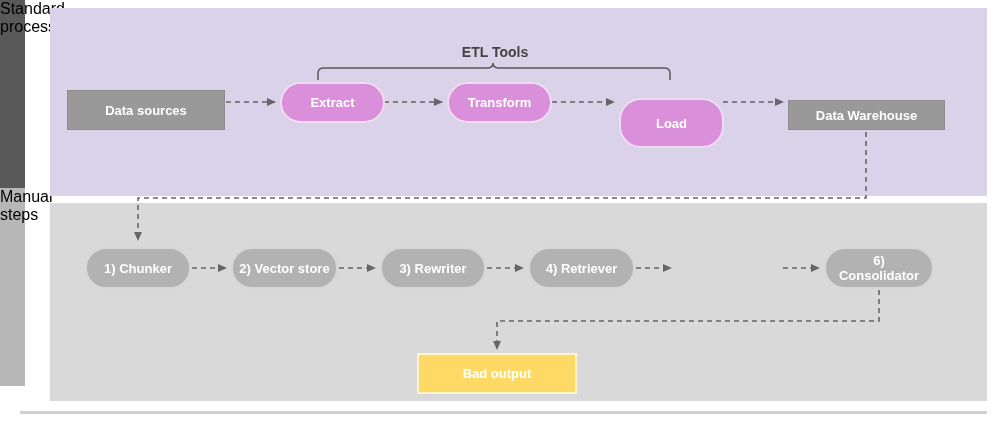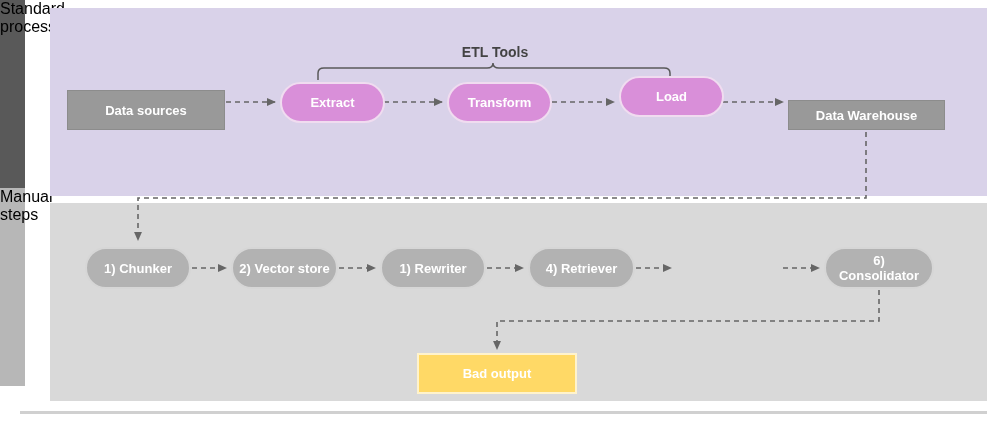--- a/index.html
+++ b/index.html
@@ -136,29 +136,29 @@
   </svg>
 
   <div id="etl-tools-label">ETL Tools</div>
 
   <div class="node rect" style="left:67px; top:83px; width:158px; height:40px;margin-top:7px;">Data sources</div>
 
   <div class="node pill-pink" style="left:280px; top:82px; width:105px; height:41px;">Extract</div>
 
   <div class="node pill-pink" style="left:447px; top:82px; width:105px; height:41px;">Transform</div>
 
-  <div class="node pill-pink" style="left:619px; top:76px; width:105px; height:41px;">Load</div>
+  <div class="node pill-pink" style="left:619px; top:98px; width:105px; height:50px;">Load</div>
 
   <div class="node rect" style="left:788px; top:100px; width:157px; height:30px;">Data Warehouse</div>
 
   <div class="node pill-grey" style="left:85px; top:247px; width:106px; height:42px;">1) Chunker</div>
 
   <div class="node pill-grey" style="left:231px; top:247px; width:107px; height:42px;">2) Vector store</div>
 
-  <div class="node pill-grey" style="left:380px; top:247px; width:106px; height:42px;">1) Rewriter</div>
+  <div class="node pill-grey" style="left:380px; top:247px; width:106px; height:42px;">3) Rewriter</div>
 
   <div class="node pill-grey" style="left:528px; top:247px; width:107px; height:42px;">4) Retriever</div>
 
 
   <div class="node pill-grey" style="left:824px; top:247px; width:110px; height:42px;">6) Consolidator</div>
 
   <div class="node rect-yellow" style="left:417px; top:353px; width:160px; height:41px;">Bad output</div>
 
   <div id="bottom-rule"></div>
 </div>

